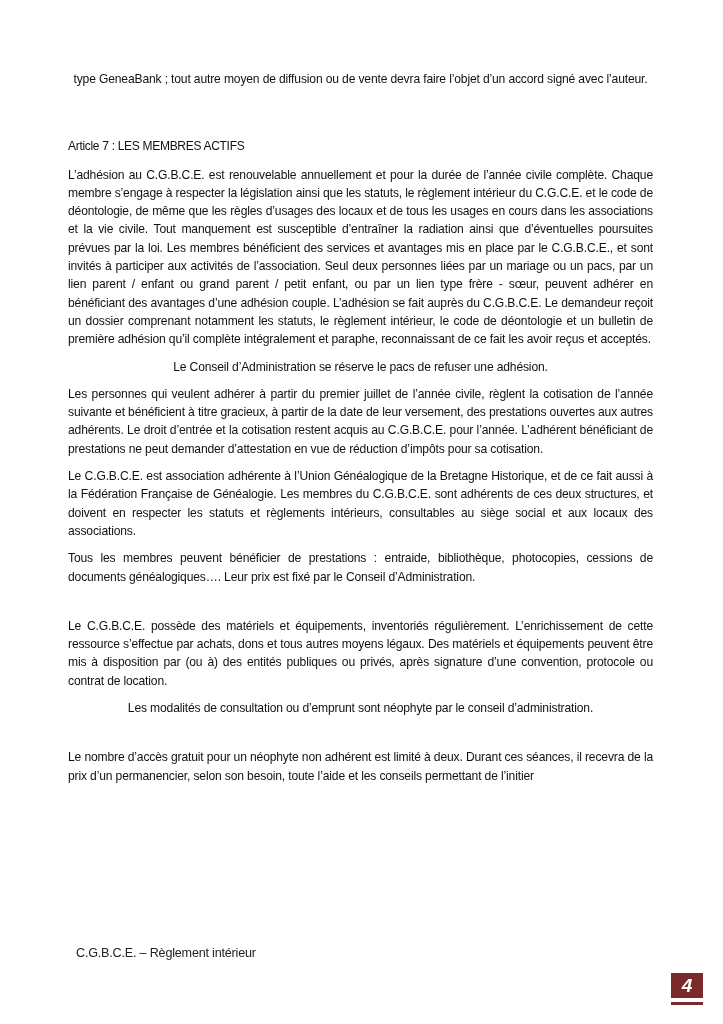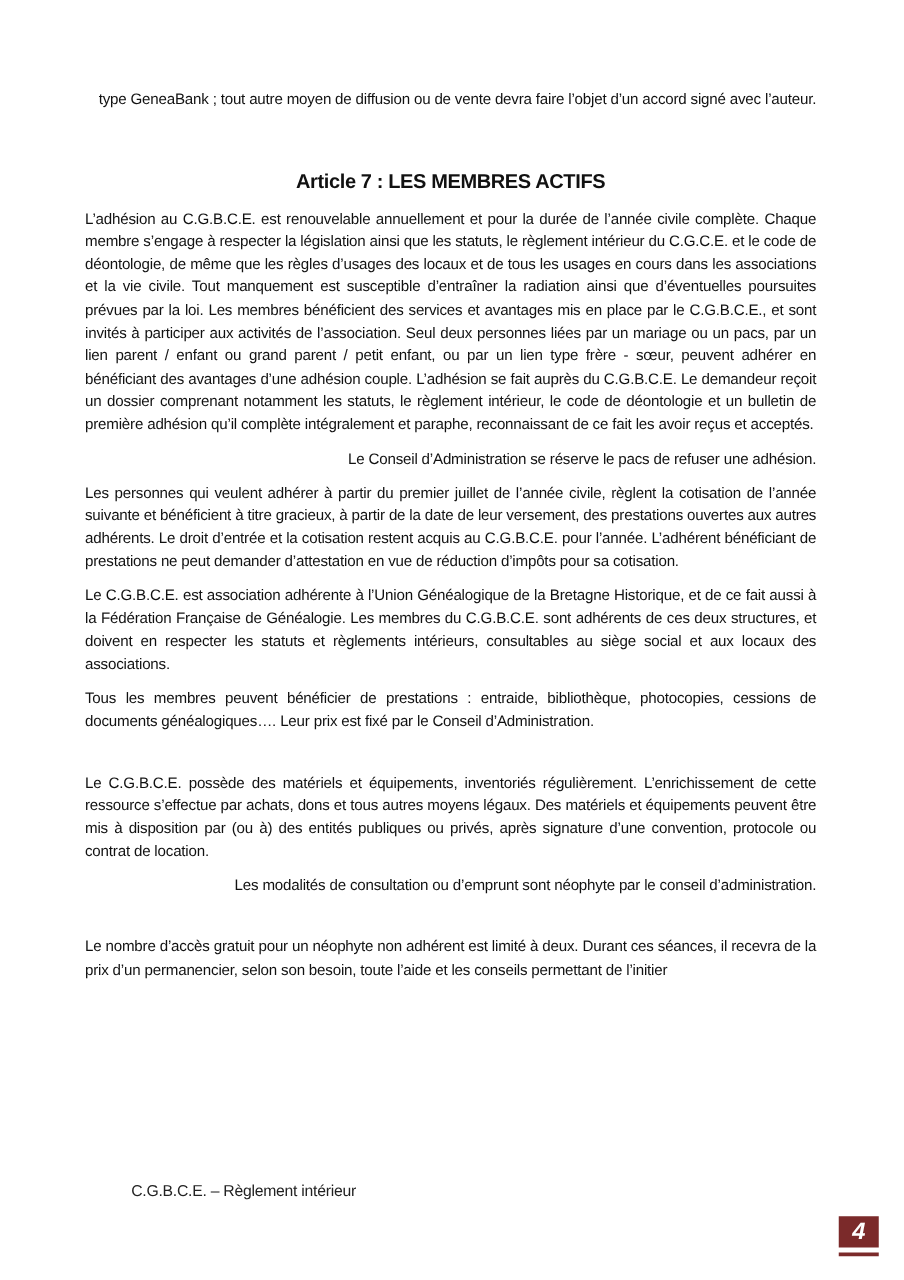--- a/index.html
+++ b/index.html
@@ -7,28 +7,28 @@
       width: 723px; height: 1024px; position: relative; overflow: hidden;
       font-family: "Liberation Sans", "DejaVu Sans", sans-serif;
       color: #111111;
     }
     .page { position: absolute; left: 0; top: 0; width: 723px; height: 1024px; }
     .content {
       position: absolute; left: 68px; top: 70px; width: 585px;
       font-size: 12.1px; line-height: 18.3px; letter-spacing: -0.15px;
     }
     .content p { margin: 0 0 9px 0; text-align: justify; }
-    .content p.nojust { text-align: right; }
+    .content p.nojust { text-align: center; }
     .content h2 {
-      margin: 0 0 10px 0; font-size: 16px; font-weight: bold; letter-spacing: -0.3px; text-align: center;
+      margin: 0 0 10px 0; font-size: 12px; font-weight: normal; letter-spacing: -0.3px;
     }
     .gap-before-h { height: 40px; }
     .footer-text {
       position: absolute; left: 76px; top: 946px;
-      font-size: 12.6px; color: #222; letter-spacing: -0.2px; margin-left: 29px;
+      font-size: 12.6px; color: #222; letter-spacing: -0.2px;
     }
     .page-badge {
       position: absolute; left: 671px; top: 973px; width: 32px; height: 25px;
       background: #7b2a2a; color: #ffffff;
       font-weight: bold; font-style: italic; font-size: 19px;
       display: flex; align-items: center; justify-content: center;
     }
     .page-badge-line {
       position: absolute; left: 671px; top: 1002px; width: 32px; height: 3px;
       background: #7b2a2a;

